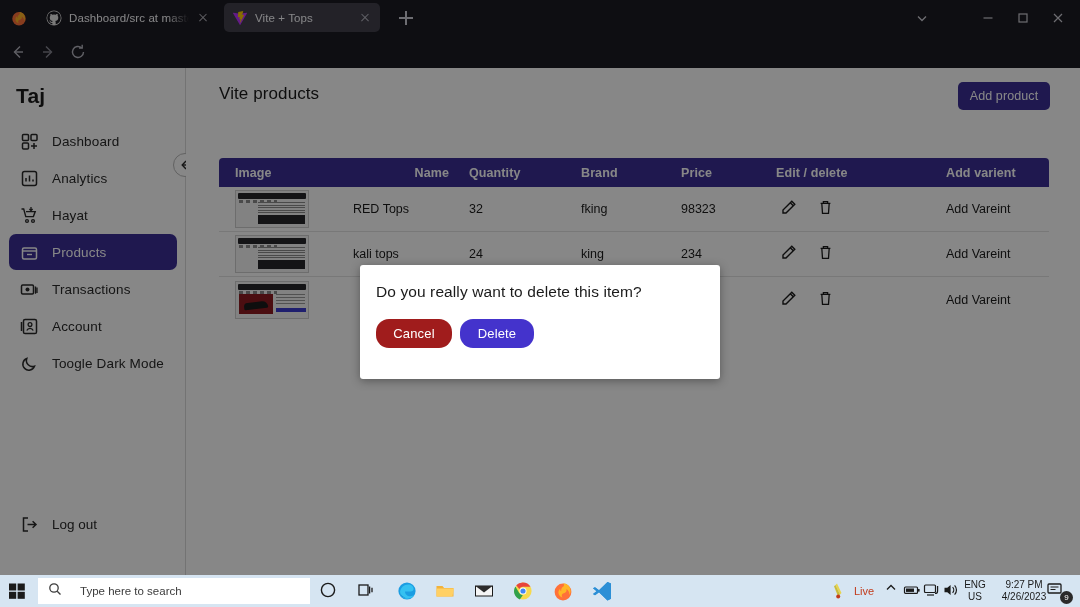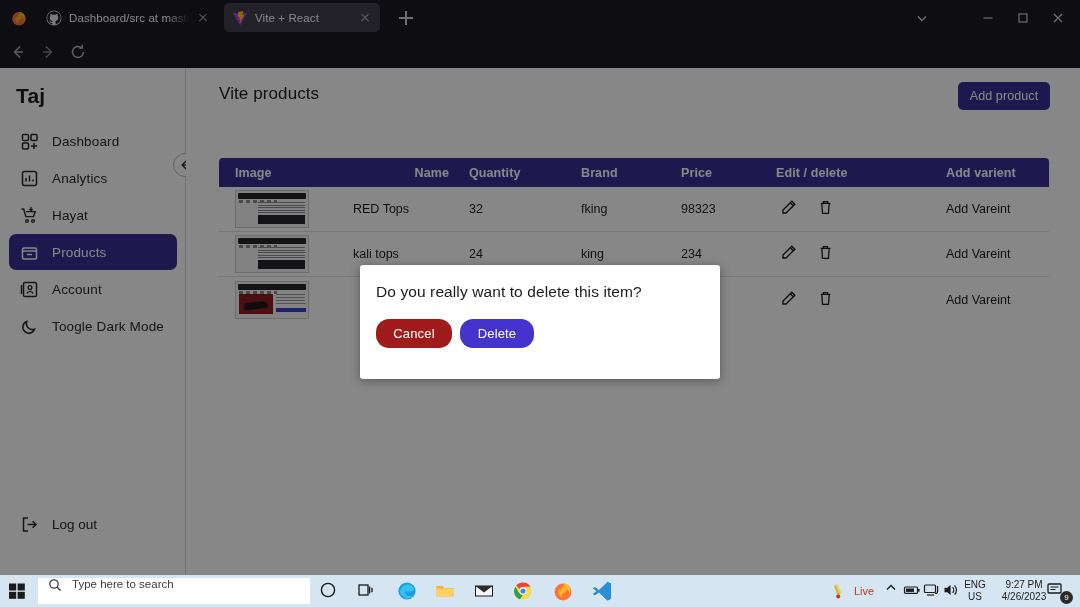--- a/index.html
+++ b/index.html
@@ -161,21 +161,21 @@
     color:#ffffff; font-family:"Liberation Sans", sans-serif; font-size:13px; letter-spacing:.15px;
   }
   #btn-cancel { left:16px; width:76px; background:#a01c1c; }
   #btn-delete { left:100px; width:74px; background:#4433cc; }
 
   
   #taskbar { position:absolute; left:0; top:575px; width:1080px; height:32px; background:#d6e5f2; }
   #start { position:absolute; left:8px; top:7px; width:18px; height:18px; }
   #tb-search {
     position:absolute; left:38px; top:3px; width:272px; height:26px;
-    background:#ffffff; display:flex; gap:10px; padding-left:10px;
+    background:#ffffff; display:flex; align-items:center; gap:18px; padding-left:10px;
   }
   #tb-search .ph { font-size:11.5px; color:#3c3c3c; }
   .tbicon { position:absolute; top:6px; width:20px; height:20px; }
   .tray-txt { position:absolute; font-size:10px; color:#1b1b1b; line-height:12px; text-align:center; }
   #live-lbl { position:absolute; left:854px; top:10px; font-size:11px; color:#c23a1a; }
   #notif-badge {
     position:absolute; left:1060px; top:16px; width:13px; height:13px; border-radius:50%;
     background:#2a2a2a; color:#fff; font-size:8px; display:flex; align-items:center; justify-content:center;
   }
 </style>
@@ -201,21 +201,21 @@
       <span class="tab-close"></span>
     </div>
 
     <div class="tab active">
       <span class="tab-fav">
         <svg viewBox="0 0 16 16" width="16" height="16">
           <path d="M15 3.2 8.4 14.7c-.14.24-.48.24-.62.01L1 3.2c-.15-.26.07-.58.37-.52l6.6 1.18c.04 0 .09 0 .13 0l6.54-1.18c.3-.06.52.26.36.52z" fill="#bd34fe"></path>
           <path d="M11.2 1 6.4 1.94c-.08.02-.14.09-.15.17l-.3 5c-.01.12.1.21.21.18l1.34-.3c.13-.03.24.08.21.2l-.4 1.95c-.03.13.1.24.22.19l.83-.25c.13-.04.25.07.22.2l-.63 3.07c-.04.19.21.29.31.12l.07-.07 3.74-7.46c.07-.13-.05-.29-.2-.26l-1.38.27c-.13.02-.24-.1-.2-.23l.9-3.12a.19.19 0 0 0-.2-.24z" fill="#ffce00"></path>
         </svg>
       </span>
-      <span class="tab-title">Vite + React</span>
+      <span class="tab-title">Vite + Tops</span>
       <span class="tab-close"></span>
     </div>
 
     <div id="newtab"></div>
 
     <div class="wctl" style="left:906px;">
       <svg width="14" height="14" viewBox="0 0 14 14">
           <path d="M3 5.5 7 9.5 11 5.5" stroke="#cfcfd8" stroke-width="1.3" fill="none"></path>
         </svg>
     </div>
@@ -353,20 +353,30 @@
         <span class="ico">
           <svg width="19" height="19" viewBox="0 0 19 19">
               <rect x="2.5" y="5" width="14" height="11" rx="1.5" stroke="#ffffff" stroke-width="1.5" fill="none"></rect>
               <path d="M2.5 8h14" stroke="#ffffff" stroke-width="1.4"></path>
               <path d="M7 11.5h5" stroke="#ffffff" stroke-width="1.4"></path>
             </svg>
         </span>
         <span class="lbl">Products</span>
       </div>
 
+      <div class="nav-item">
+        <span class="ico">
+          <svg width="19" height="19" viewBox="0 0 19 19">
+              <rect x="1.5" y="5" width="12" height="9" rx="1.2" stroke="#2a2a2a" stroke-width="1.5" fill="none"></rect>
+              <circle cx="7.5" cy="9.5" r="2" fill="#2a2a2a"></circle>
+              <path d="M15.5 6.5v7.2M17 7.5v5.4" stroke="#2a2a2a" stroke-width="1.3"></path>
+            </svg>
+        </span>
+        <span class="lbl">Transactions</span>
+      </div>
 
       <div class="nav-item">
         <span class="ico">
           <svg width="19" height="19" viewBox="0 0 19 19">
               <rect x="3.5" y="2.5" width="13" height="14" rx="1.6" stroke="#2a2a2a" stroke-width="1.5" fill="none"></rect>
               <path d="M1.5 5v9" stroke="#2a2a2a" stroke-width="1.5"></path>
               <circle cx="10" cy="7.6" r="1.9" stroke="#2a2a2a" stroke-width="1.3" fill="none"></circle>
               <path d="M6.8 13.6c.6-1.5 1.9-2.3 3.2-2.3s2.6.8 3.2 2.3" stroke="#2a2a2a" stroke-width="1.3" fill="none"></path>
             </svg>
         </span>

